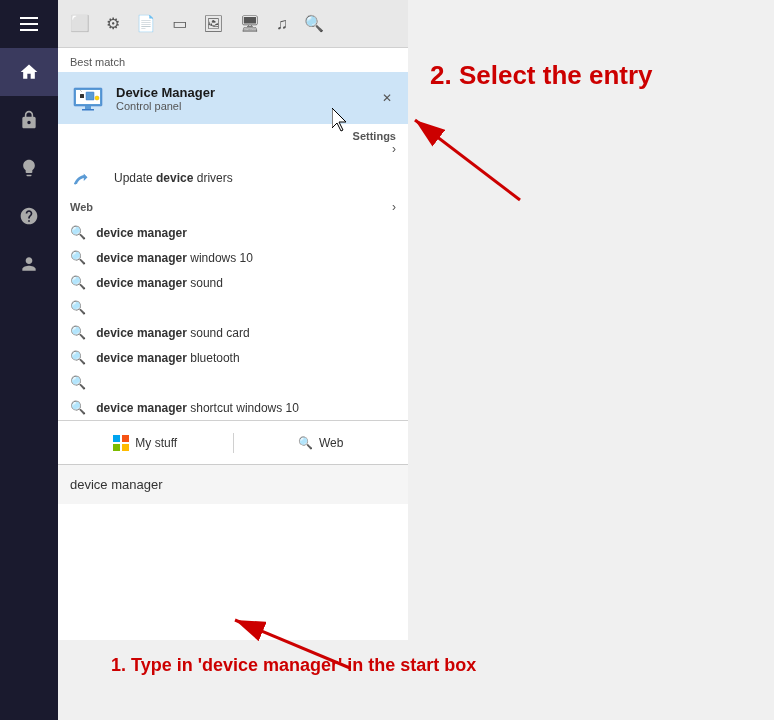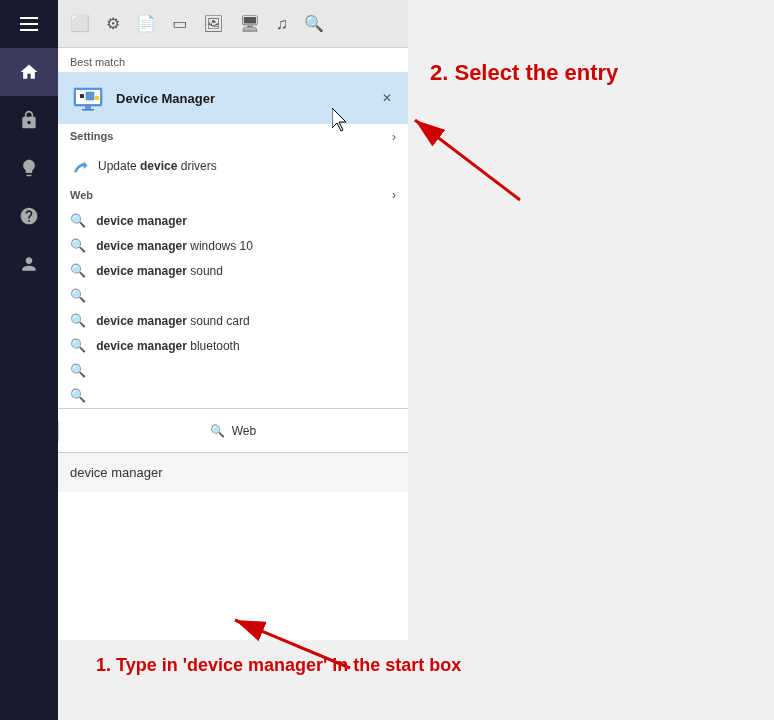--- a/index.html
+++ b/index.html
@@ -154,44 +154,45 @@
     .close-icon {
       color: #555;
       font-size: 12px;
       cursor: pointer;
       padding: 4px;
     }
 
     
     .settings-row {
       display: flex;
-      align-items: flex-start;
+      align-items: flex-end;
       padding: 6px 12px;
       cursor: pointer;
       justify-content: space-between;
+      flex-direction: column;
     }
 
     .settings-label {
       font-size: 11px;
       color: #555;
       font-weight: 600;
     }
 
     .chevron-right {
       color: #555;
       font-size: 12px;
     }
 
     
     .update-item {
       display: flex;
       align-items: center;
       padding: 6px 12px;
       cursor: pointer;
-      gap: 8px;
+      gap: 24px;
     }
 
     .update-icon {
       width: 20px;
       height: 20px;
       display: flex;
       align-items: center;
       justify-content: center;
     }
 
@@ -287,29 +288,29 @@
       background: transparent;
       border: none;
       outline: none;
     }
 
     
     .annotation-select {
       position: absolute;
       left: 430px;
       top: 60px;
-      font-size: 22px;
+      font-size: 26px;
       font-weight: 900;
       color: #cc0000;
       font-family: Arial, sans-serif;
     }
 
     .annotation-type {
       position: absolute;
-      left: 96px;
+      left: 111px;
       top: 655px;
       font-size: 18px;
       font-weight: 900;
       color: #cc0000;
       font-family: Arial, sans-serif;
       white-space: nowrap;
     }
 
     
     .arrows-svg {
@@ -408,20 +409,21 @@
           <rect x="13" y="24" width="6" height="3" fill="#5b9bd5"></rect>
           <rect x="10" y="27" width="12" height="1.5" fill="#3a7bc8"></rect>
           <rect x="8" y="12" width="4" height="4" fill="#333" rx="0.5"></rect>
           <rect x="14" y="10" width="8" height="8" fill="#5b9bd5" rx="0.5" stroke="#3a7bc8" stroke-width="0.5"></rect>
           <line x1="10" y1="10" x2="8" y2="8" stroke="#888" stroke-width="0.5"></line>
           <circle cx="25" cy="16" r="2" fill="#ffd700" stroke="#e0a000" stroke-width="0.5"></circle>
         </svg>
       </div>
       <div class="best-match-text">
         <div class="best-match-title">Device Manager</div>
+        <div class="best-match-subtitle">Control panel</div>
       </div>
       <span class="close-icon">✕</span>
     </div>
 
     <div class="settings-row">
       <span class="settings-label">Settings</span>
       <span class="chevron-right">›</span>
     </div>
 
     <div class="update-item">
@@ -460,24 +462,34 @@
       </div>
       <div class="search-item">
         <span class="search-icon-small">🔍</span>
         <span class="search-item-text"><strong>device manager</strong> bluetooth</span>
       </div>
       <div class="search-item">
         <span class="search-icon-small">🔍</span>
       </div>
       <div class="search-item">
         <span class="search-icon-small">🔍</span>
+        <span class="search-item-text"><strong>device manager</strong> shortcut windows 10</span>
       </div>
     </div>
 
     <div class="bottom-bar">
+      <div class="bottom-tab">
+        <div class="windows-icon">
+          <span></span>
+            <span></span>
+            <span></span>
+            <span></span>
+        </div>
+        <span>My stuff</span>
+      </div>
       <div class="bottom-tab-divider"></div>
       <div class="bottom-tab">
         <span>🔍</span>
         <span>Web</span>
       </div>
     </div>
 
     <div class="search-box-row">
       <input class="search-box-input" type="text" value="device manager" style="">
     </div>

